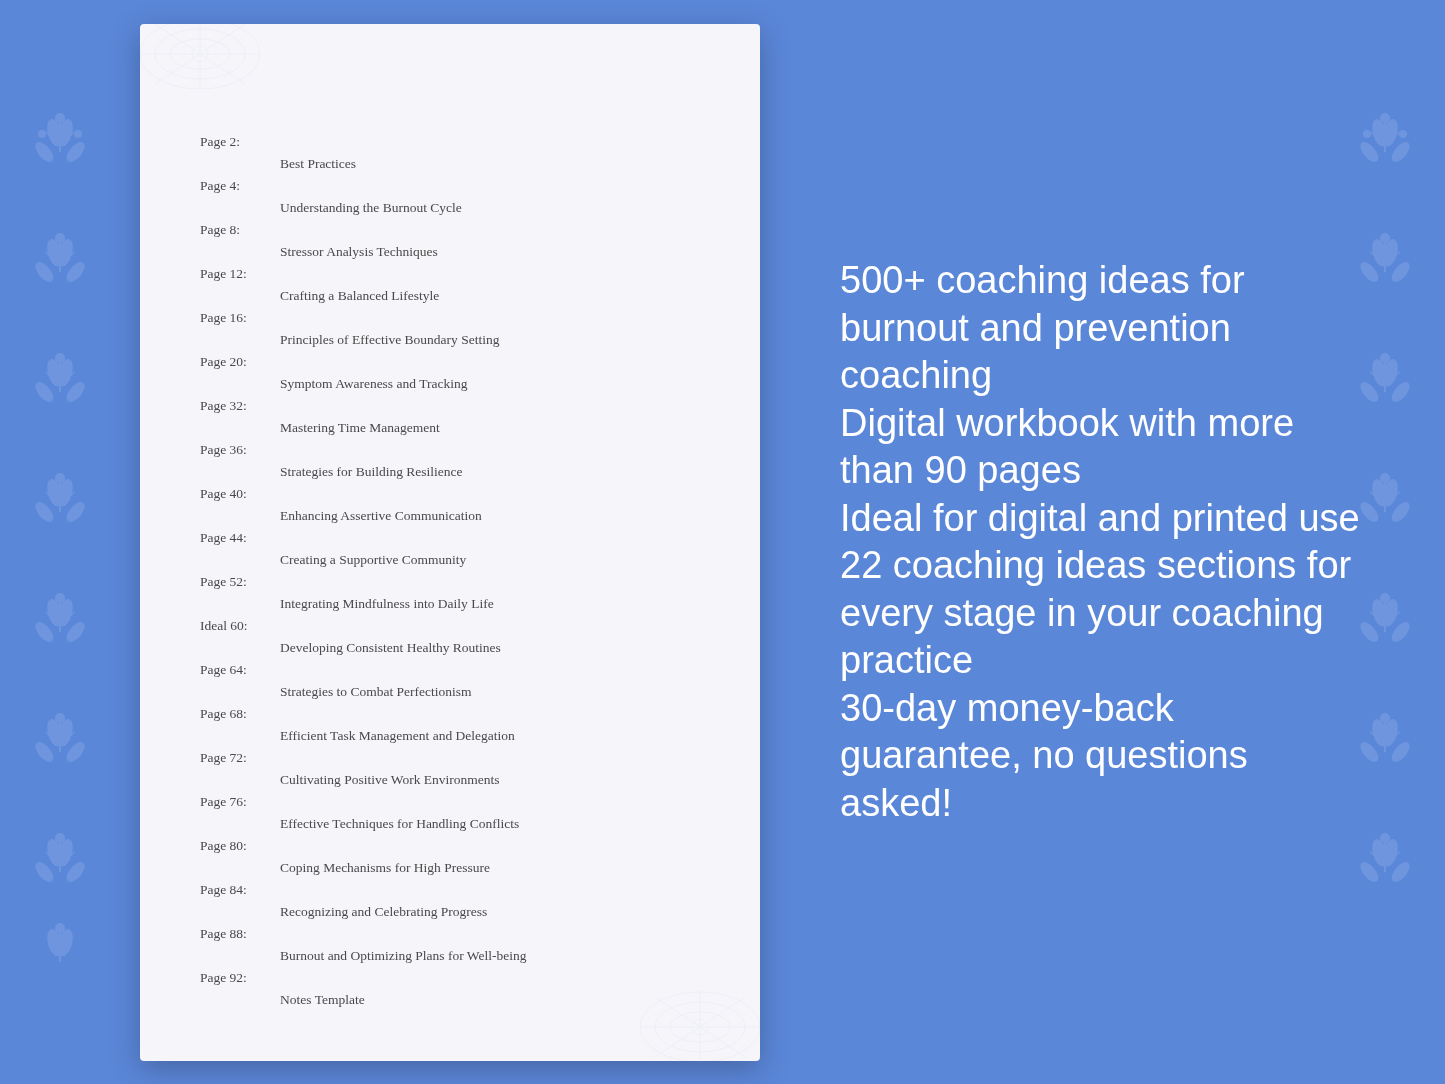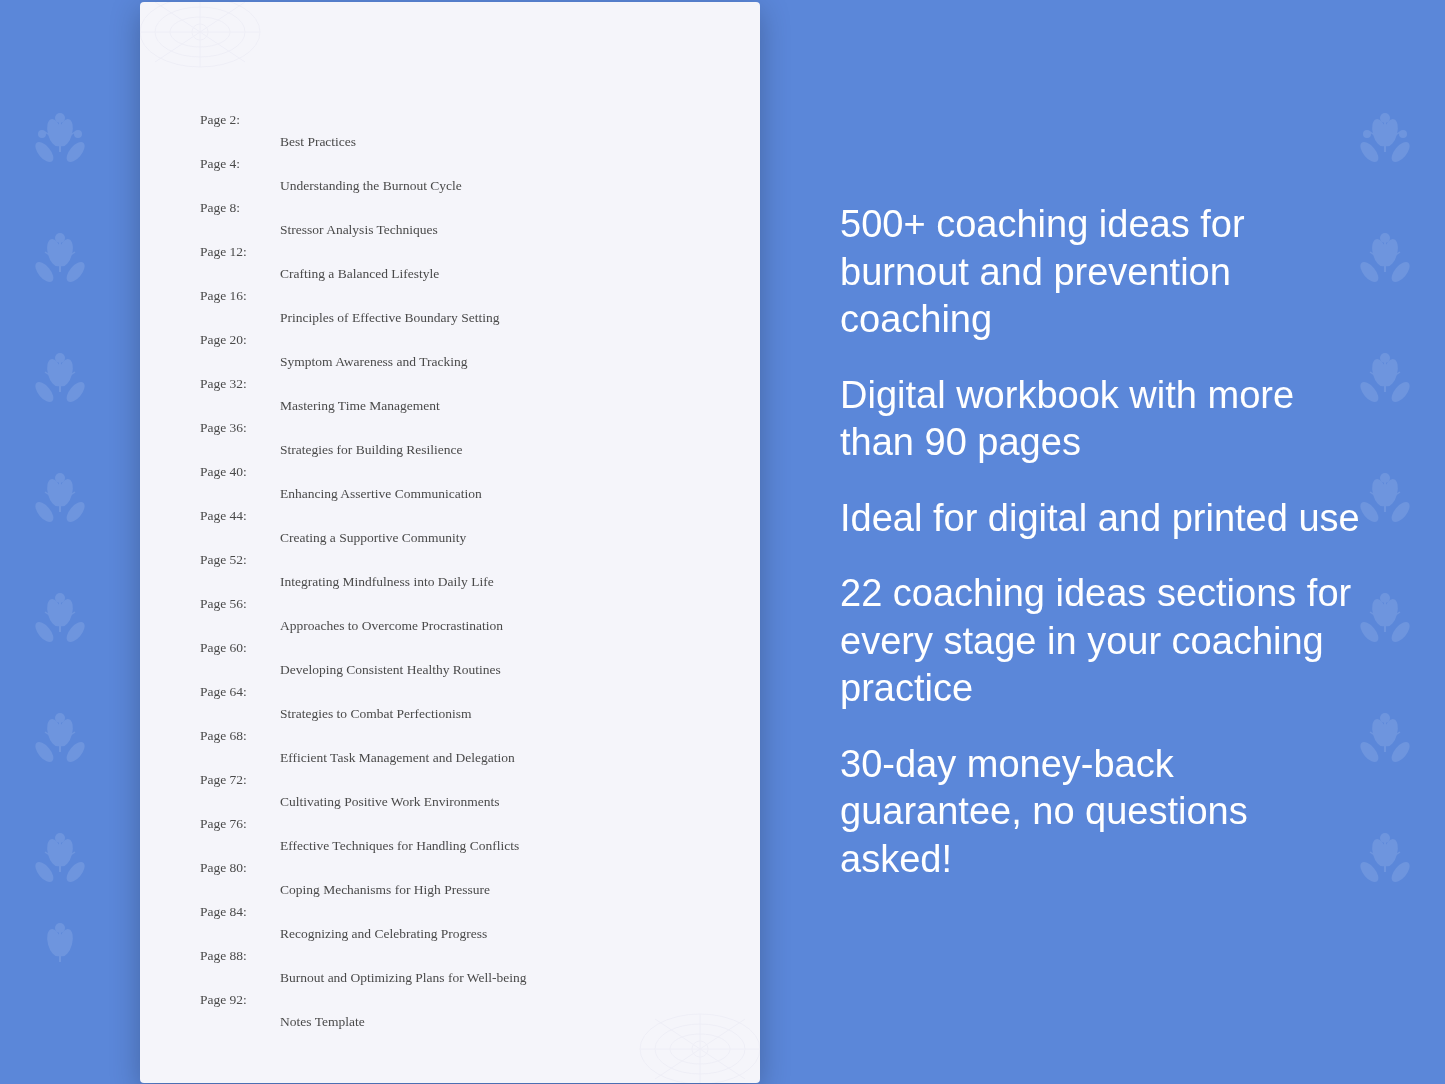--- a/index.html
+++ b/index.html
@@ -109,21 +109,20 @@
       pointer-events: none;
     }
     .doc-watermark-tl { top: -20px; left: -20px; }
     .doc-watermark-br { bottom: -20px; right: -20px; }
 
     
     .right-panel {
       flex: 1;
       display: flex;
       flex-direction: column;
-      gap: 28px;
       padding-left: 20px;
     }
 
     .feature-text {
       font-family: 'Arial Rounded MT Bold', 'Arial', sans-serif;
       font-size: 38px;
       color: white;
       line-height: 1.25;
       font-weight: 400;
     }
@@ -377,25 +376,21 @@
         </li>
         <li class="toc-item">
           <span class="toc-page">Page 44:</span>
           <span class="toc-text">Creating a Supportive Community</span>
         </li>
         <li class="toc-item">
           <span class="toc-page">Page 52:</span>
           <span class="toc-text">Integrating Mindfulness into Daily Life</span>
         </li>
         <li class="toc-item">
-          <span class="toc-page">Page 56:</span>
-          <span class="toc-text">Approaches to Overcome Procrastination</span>
-        </li>
-        <li class="toc-item">
-          <span class="toc-page">Page 60:</span>
+          <span class="toc-page">Ideal 60:</span>
           <span class="toc-text">Developing Consistent Healthy Routines</span>
         </li>
         <li class="toc-item">
           <span class="toc-page">Page 64:</span>
           <span class="toc-text">Strategies to Combat Perfectionism</span>
         </li>
         <li class="toc-item">
           <span class="toc-page">Page 68:</span>
           <span class="toc-text">Efficient Task Management and Delegation</span>
         </li>

